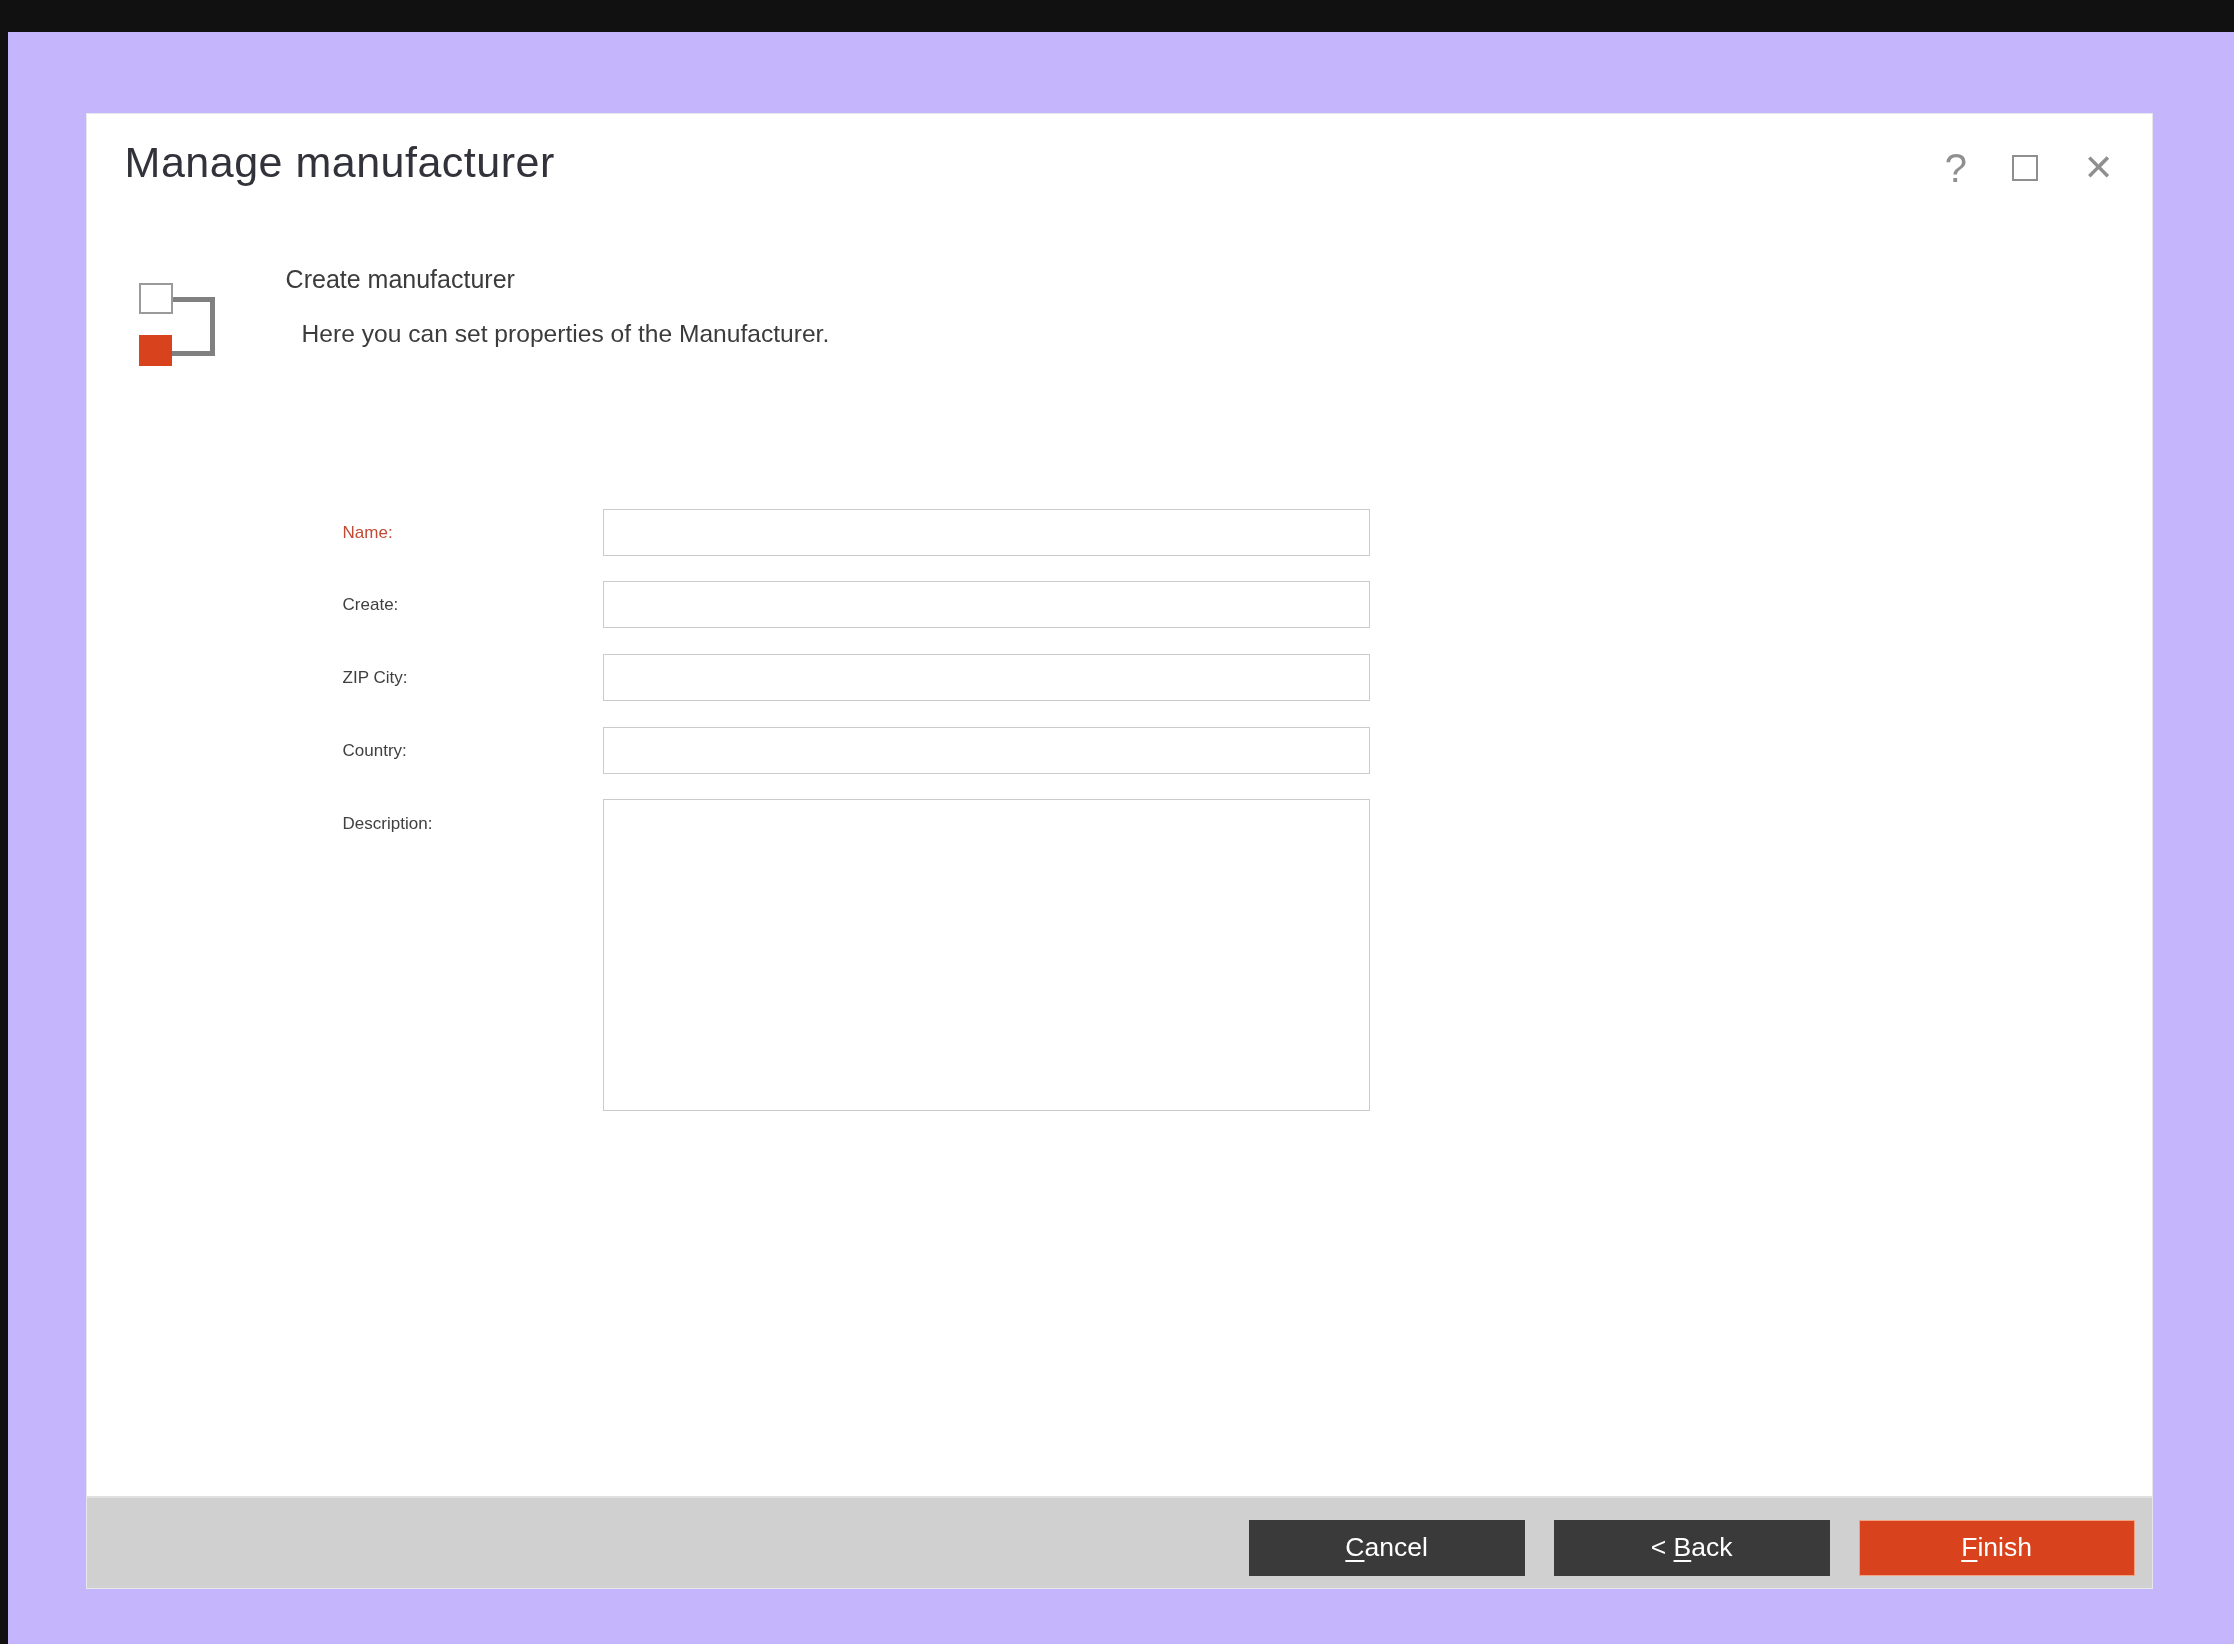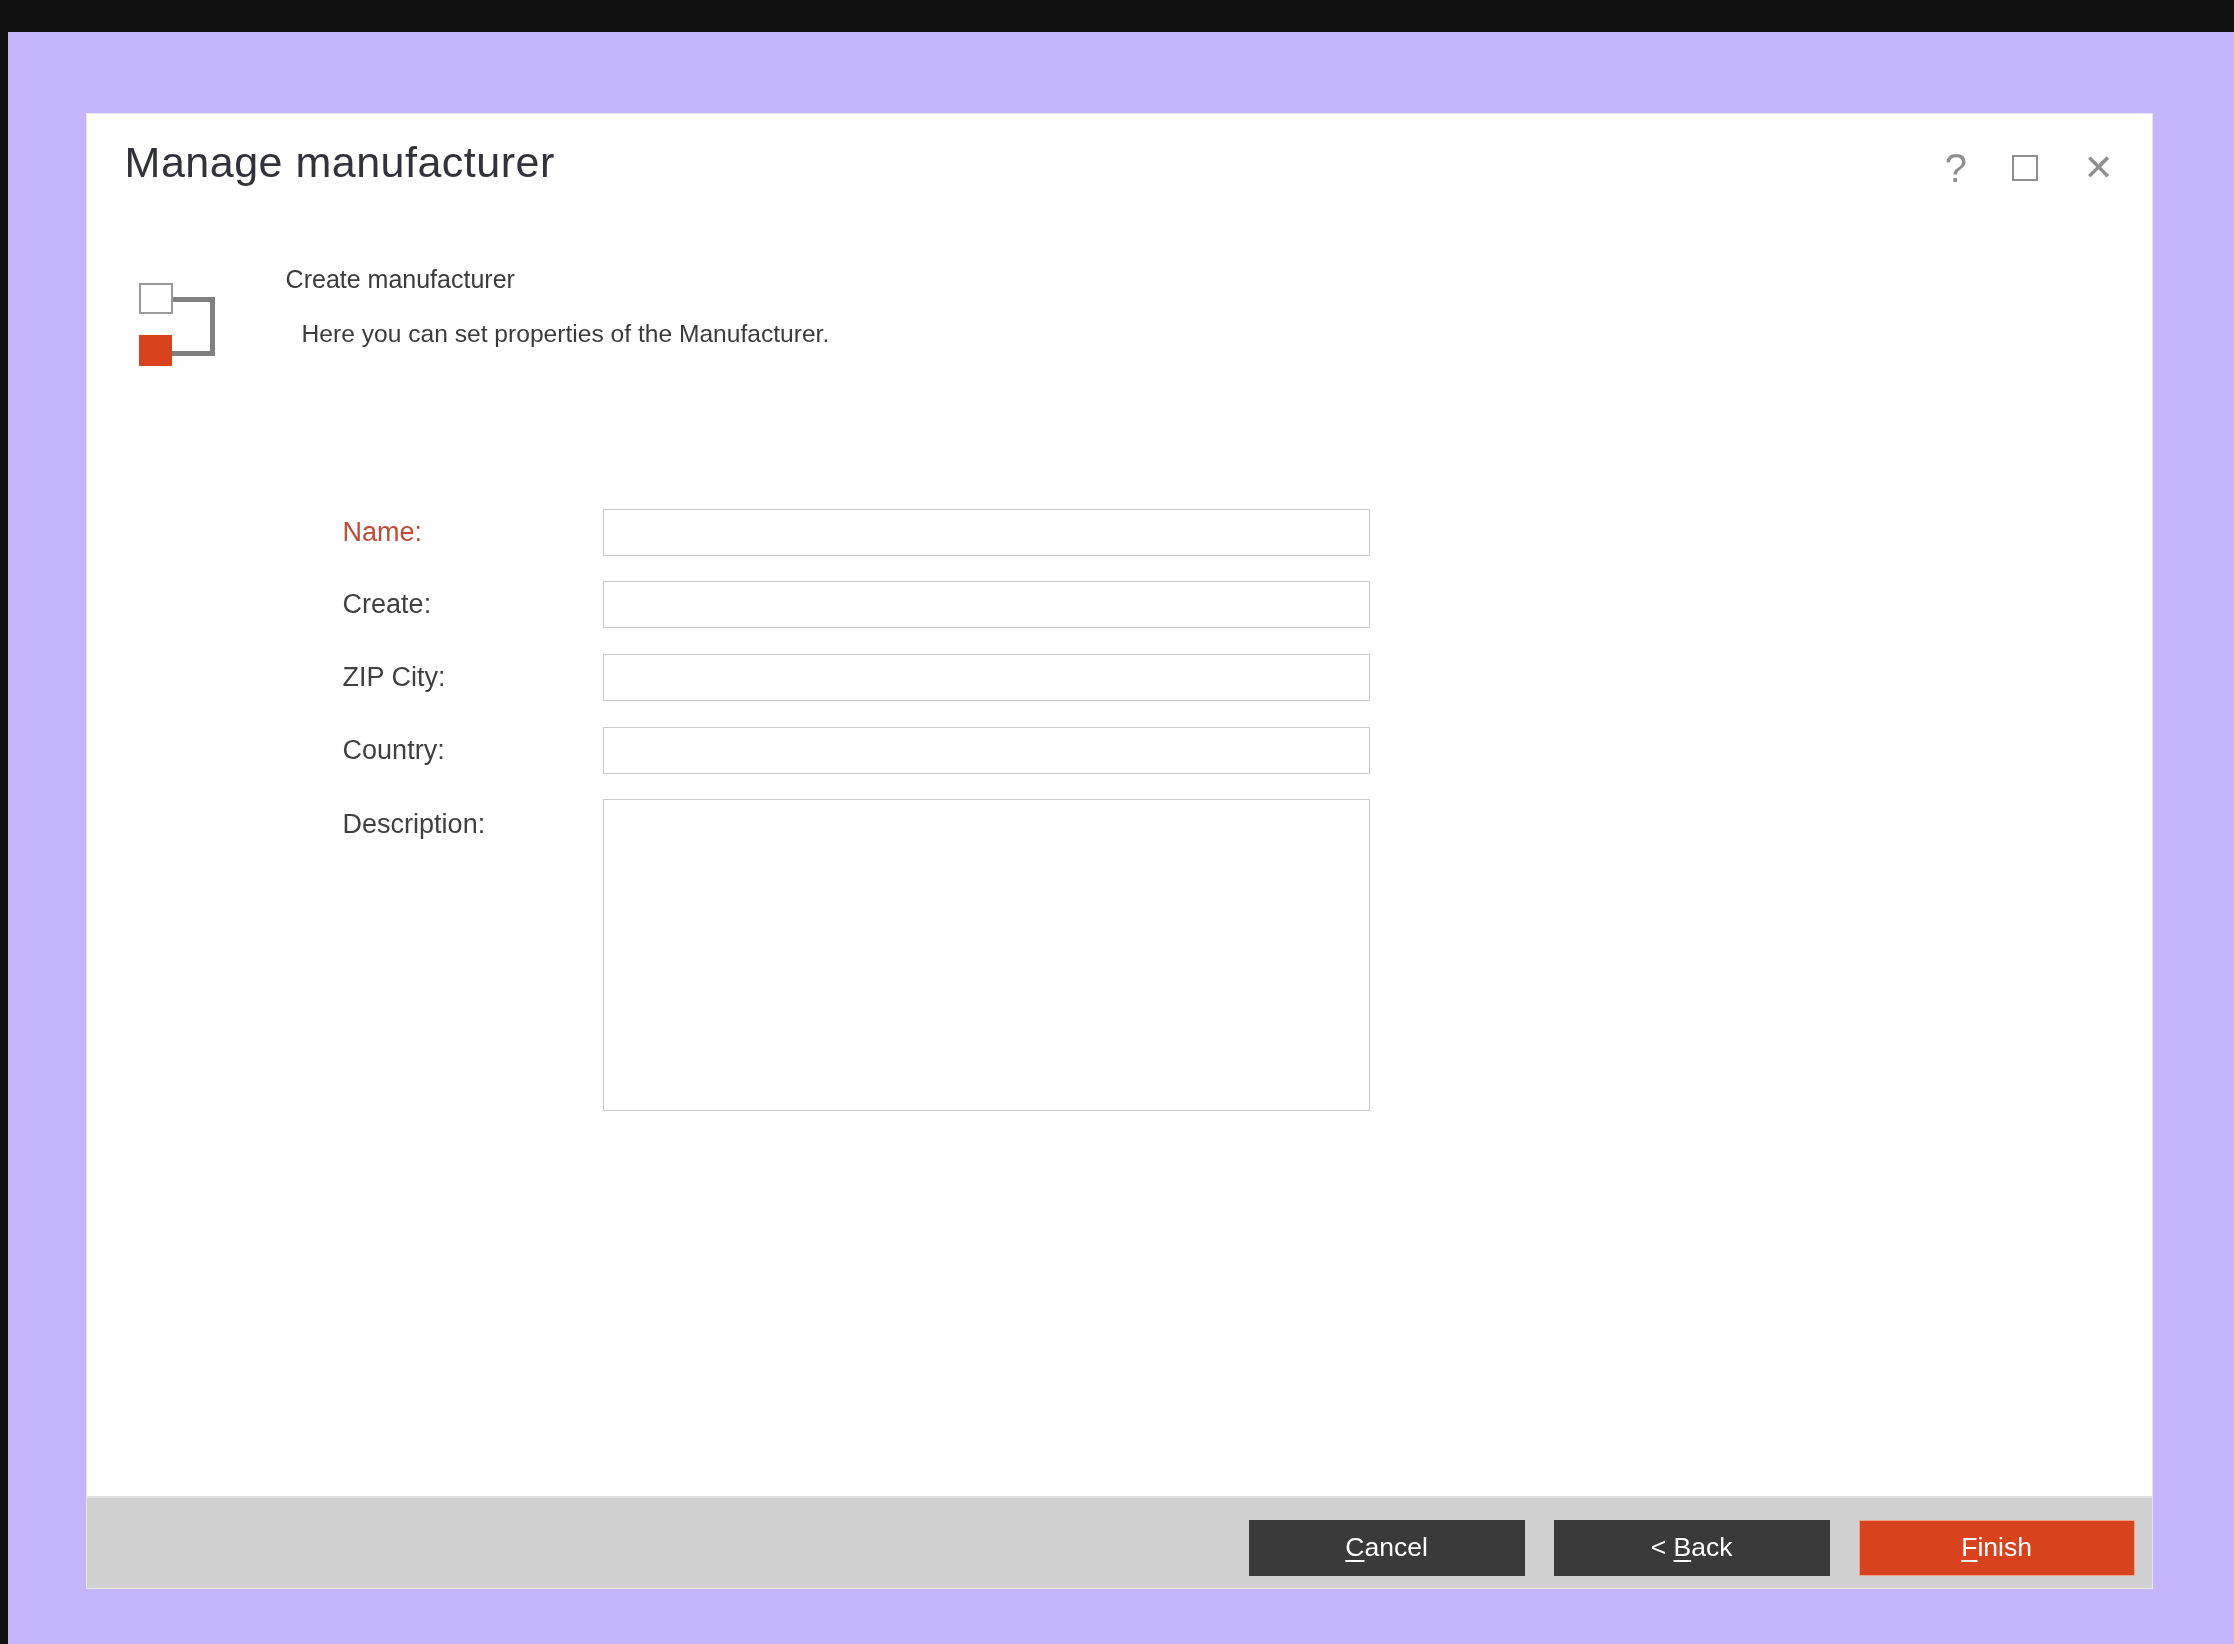--- a/index.html
+++ b/index.html
@@ -55,21 +55,21 @@
   }
   .wiz-subheading {
     position:absolute; left:215px; top:206px;
     font-size:24.6px; font-weight:400; color:#3B3B3B;
   }
 
   
   .form { position:absolute; left:256px; top:395px; }
   .row { display:flex; margin-bottom:25.6px; }
   .lbl {
-    width:260px; font-size:27px; color:#404040; line-height:47px;
+    width:260px; font-size:17px; color:#404040; line-height:47px;
   }
   .lbl.required { color:#C14B35; }
   .field {
     width:767px; height:47px; border:1.9px solid #CBCBCB; background:#FFFFFF;
     font-size:25.6px; color:#333333; padding:0 11.4px; outline:none;
     font-family:"Liberation Sans", sans-serif;
   }
   .row.textarea-row { align-items:flex-start; }
   .row.textarea-row .lbl { line-height:34px; padding-top:7.6px; }
   .field-multiline {

